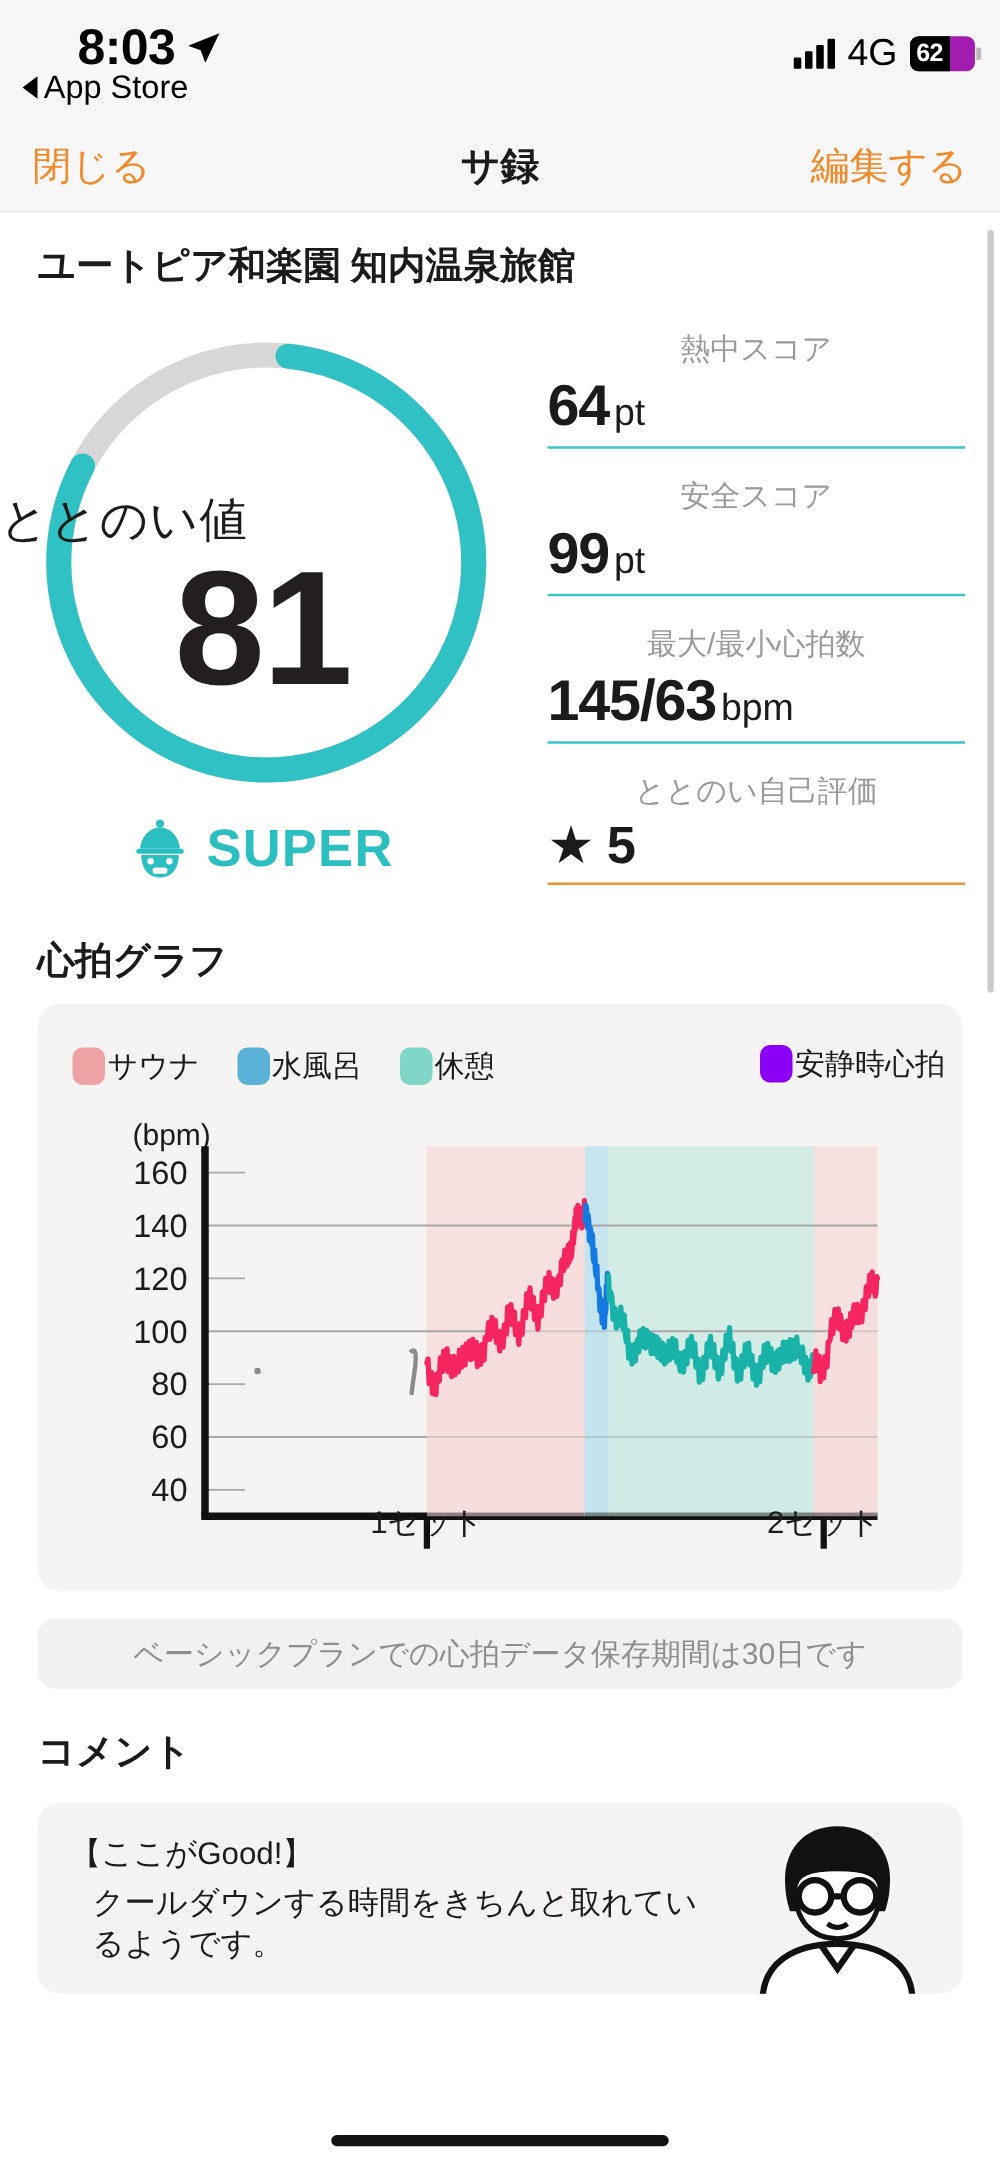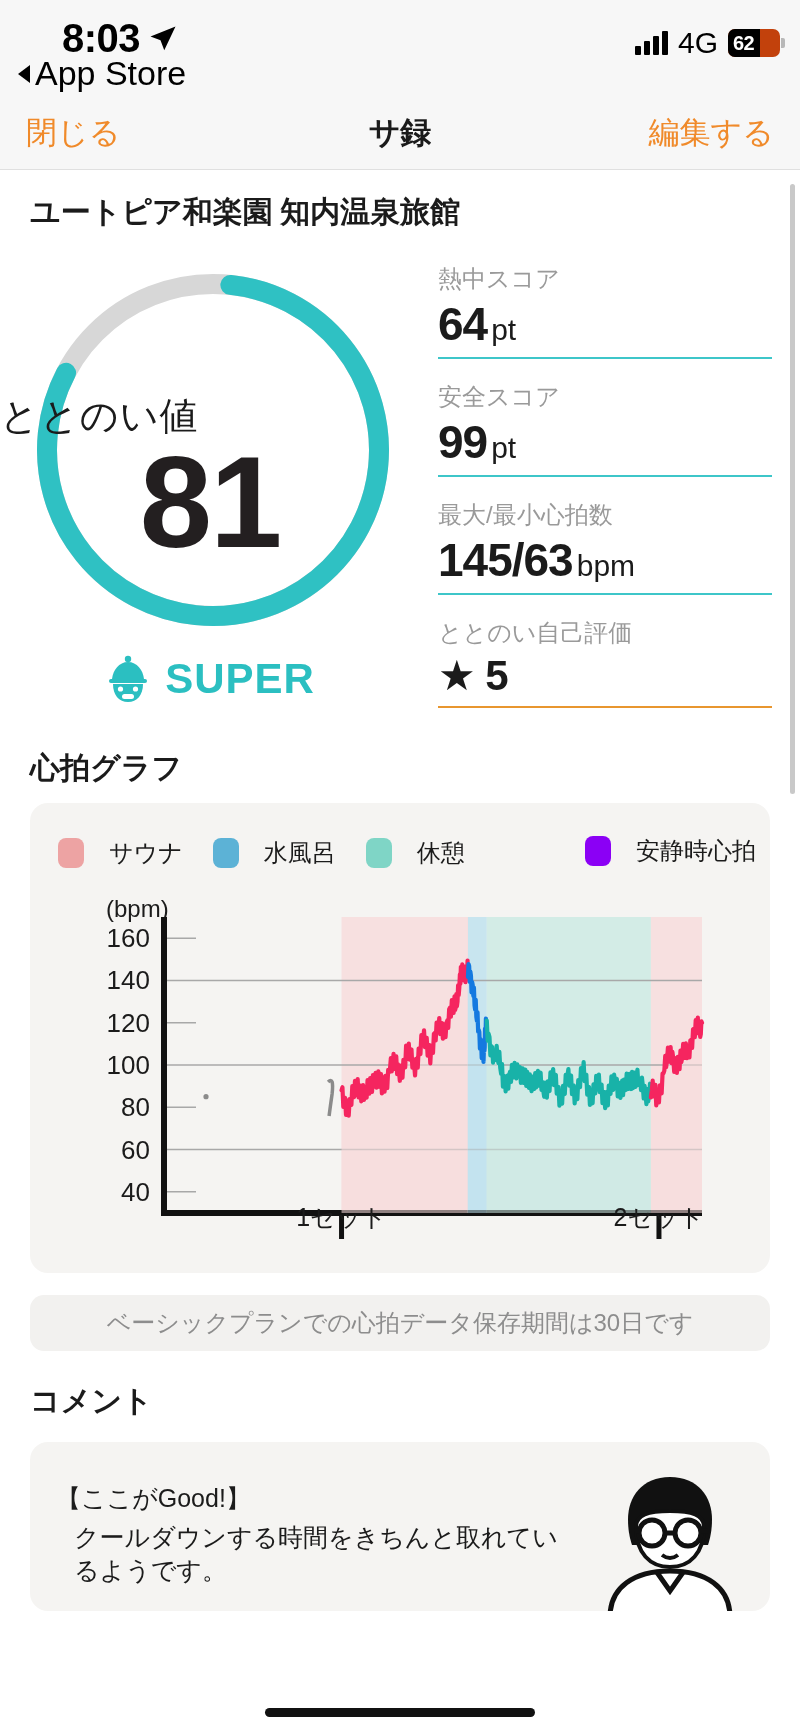--- a/index.html
+++ b/index.html
@@ -27,21 +27,21 @@
     font-size: 40px; font-weight: 700; color: #000;
     letter-spacing: -0.5px;
   }
   .sb-loc {
     position: absolute; left: 148px; top: 24px;
     width: 0; height: 0;
   }
   .sb-loc svg { display:block; }
   .sb-back {
     position: absolute; left: 18px; top: 54px;
-    font-size: 34px; color: #000; font-weight: 400;
+    font-size: 26px; color: #000; font-weight: 400;
     display: flex; align-items: center; gap: 5px;
   }
   .sb-back .tri {
     width: 0; height: 0;
     border-top: 9px solid transparent;
     border-bottom: 9px solid transparent;
     border-right: 12px solid #000;
     display: inline-block;
   }
   .sb-right {
@@ -52,21 +52,21 @@
   .bars i { width: 6px; background: #000; border-radius: 1px; display: block; }
   .bars i:nth-child(1){height:9px}
   .bars i:nth-child(2){height:14px}
   .bars i:nth-child(3){height:19px}
   .bars i:nth-child(4){height:24px}
   .net { font-size: 30px; font-weight: 500; color: #000; }
   .batt {
     position: relative;
     width: 52px; height: 28px;
     border-radius: 7px;
-    background: #c2410c;
+    background: #a21caf;
     display: flex; align-items: center;
     overflow: visible;
   }
   .batt .fill {
     position:absolute; left:0; top:0; bottom:0;
     width: 62%; background: #000;
     border-radius: 7px 0 0 7px;
   }
   .batt .pct {
     position: relative; z-index: 2;
@@ -122,63 +122,63 @@
     letter-spacing: -2px; line-height: 1.1;
   }
   .rank-row {
     position: absolute; left: 0; top: 412px; width: 420px;
     display: flex; align-items: center; justify-content: center; gap: 14px;
   }
   .rank-label { font-size: 42px; font-weight: 700; color: #2bbfc1; letter-spacing: 1px; }
 
   .stats { flex: 1; padding: 20px 28px 0 18px; }
   .stat { margin-bottom: 22px; }
-  .stat-label { font-size: 24px; color: #9a9a9a; margin-bottom: 2px; }
+  .stat-label { font-size: 24px; color: #9a9a9a; margin-bottom: 2px; text-align: center; }
   .stat-value {
     font-size: 46px; font-weight: 700; color: #1b1b1b;
     padding-bottom: 6px; display: flex; align-items: baseline; gap: 4px;
     letter-spacing: -1px;
   }
   .stat-unit { font-size: 30px; font-weight: 400; color: #1b1b1b; letter-spacing:0; }
   .stat-rule { height: 2px; background: #3dc6c9; }
   .stat-rule.orange { background: #e8962f; }
   .stat-value .star { color: #1b1b1b; font-size: 42px; }
 
   
   .sec-title { font-size: 30px; font-weight: 700; color: #1b1b1b; padding: 18px 30px 14px 30px; }
   .chart-card {
     margin: 0 30px; background: #f5f4f2; border-radius: 18px;
     height: 470px; position: relative; overflow: hidden;
   }
   .legend {
     display: flex; align-items: center; padding: 34px 0 0 28px; gap: 30px;
     font-size: 24px; color: #1b1b1b;
   }
-  .lg { display: flex; align-items: center; gap: 25px; justify-content: space-between; }
+  .lg { display: flex; align-items: center; gap: 2px; justify-content: space-between; }
   .lg .sw { width: 26px; height: 30px; border-radius: 8px; display:block; }
   .lg.right { position: absolute; right: 14px; top: 32px; }
   .bpm-label { position: absolute; left: 76px; top: 92px; font-size: 24px; color: #1b1b1b; }
   .plot { position: absolute; left: 0; top: 108px; width: 100%; height: 350px; }
   .xlabels { position: absolute; left: 0; top: 398px; width: 100%; height: 40px; }
   .xlab { position: absolute; font-size: 25px; color: #1b1b1b; }
 
   .notice {
     margin: 22px 30px 0 30px; height: 56px; border-radius: 14px;
     background: #f2f1ef; display: flex; align-items: center; justify-content: center;
     font-size: 24px; color: #8d8d8d;
   }
 
   
   .comment-wrap { padding: 30px 30px 0 30px; }
   .comment-card {
     margin: 20px 30px 0 30px; background: #f5f4f2; border-radius: 18px;
     min-height: 150px; position: relative; padding: 24px 200px 24px 26px;
     overflow: hidden;
   }
-  .c-line1 { font-size: 25px; color: #1b1b1b; font-weight: 500; margin-bottom: 6px; margin-top: 16px; }
+  .c-line1 { font-size: 25px; color: #1b1b1b; font-weight: 500; margin-bottom: 6px; }
   .c-line2 { font-size: 25px; color: #1b1b1b; padding-left: 18px; }
   .avatar { position: absolute; right: 10px; bottom: -6px; }
 
   .homebar {
     position: absolute; left: 50%; transform: translateX(-50%);
     bottom: 14px; width: 270px; height: 9px; border-radius: 6px; background: #111;
   }
 </style>
 </head>
 <body>

